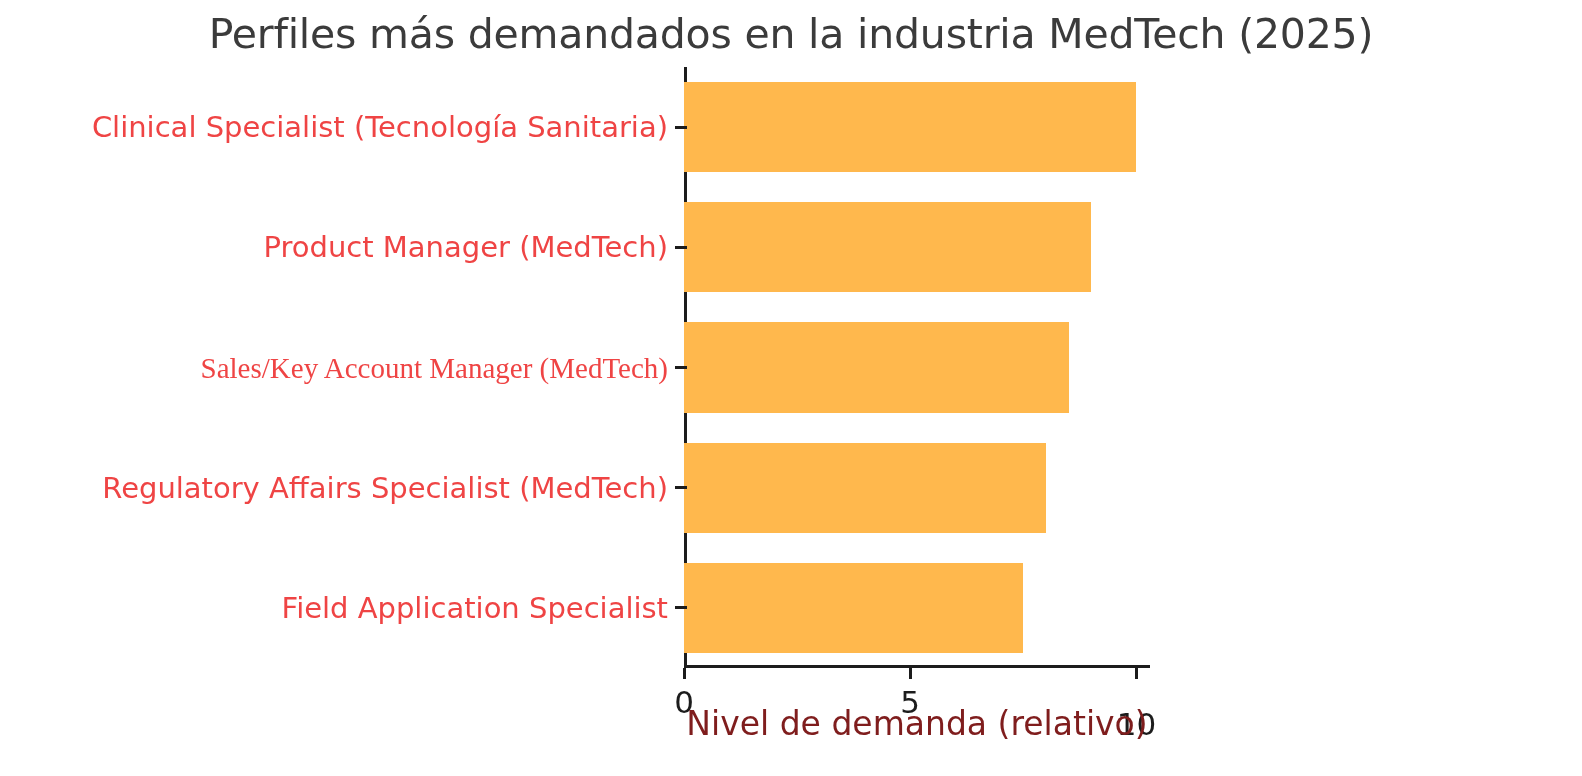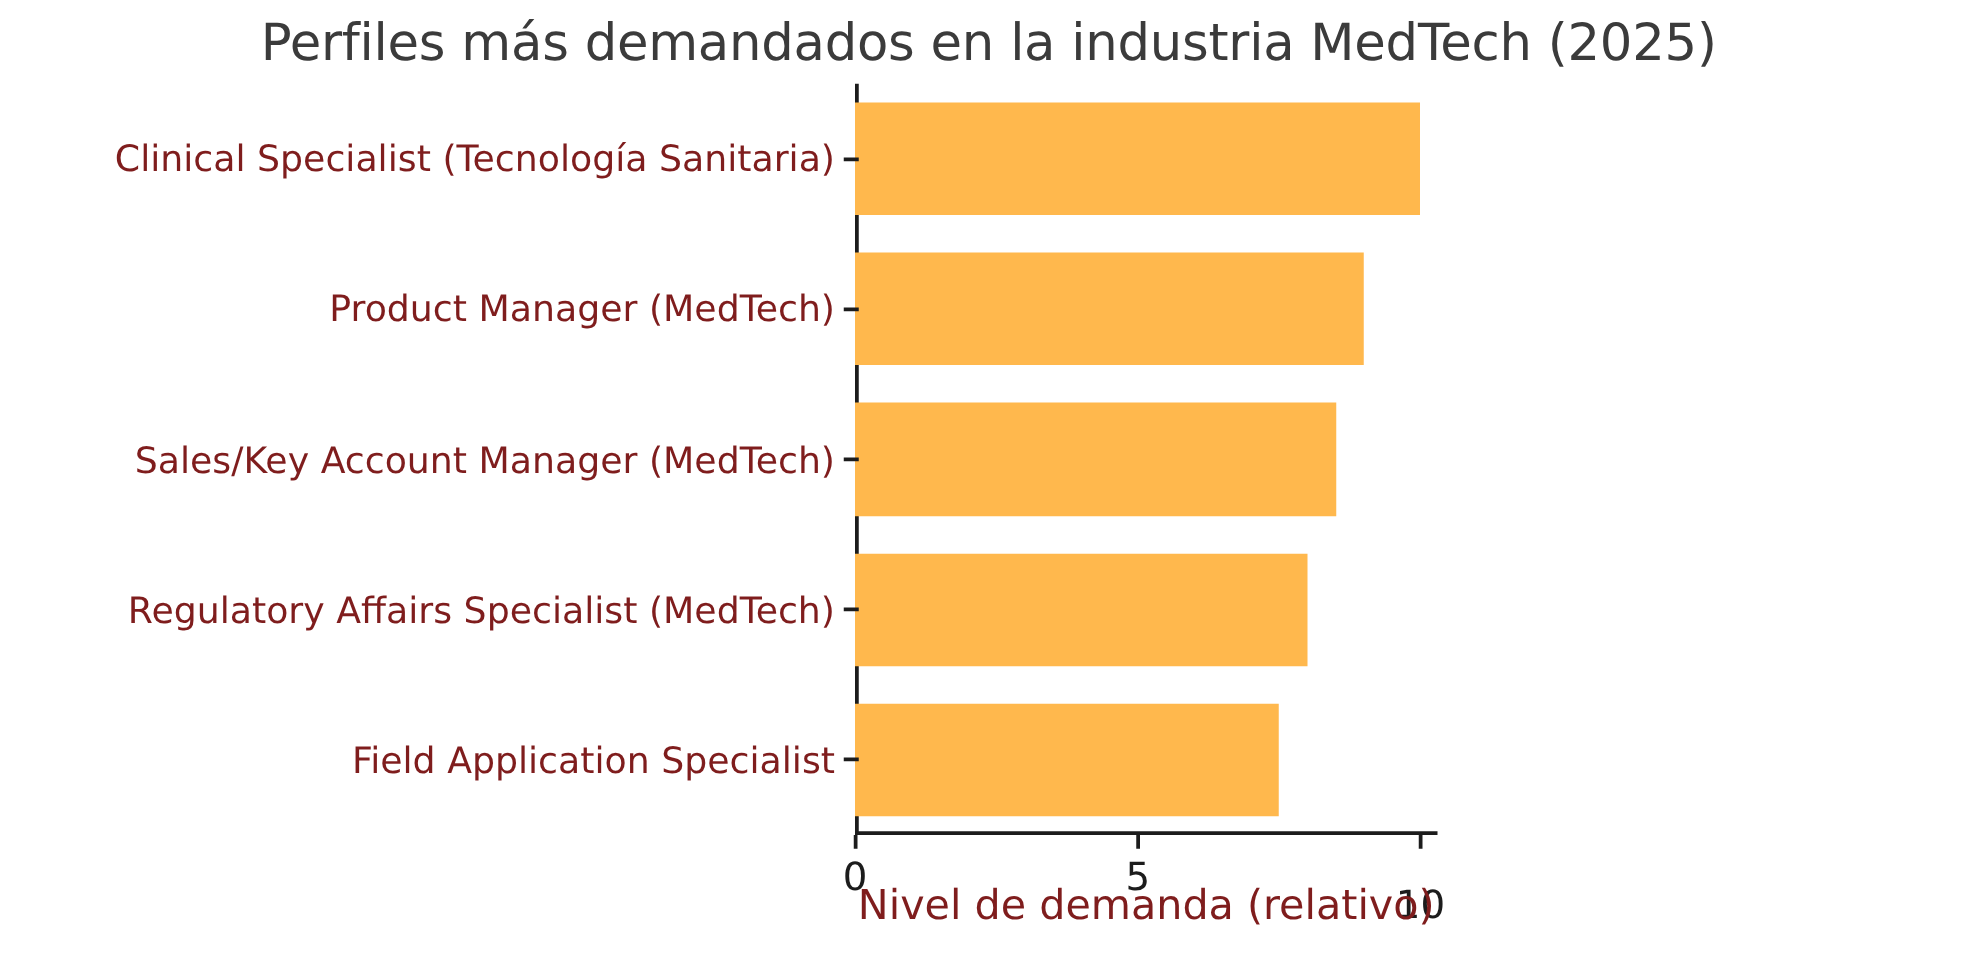--- a/index.html
+++ b/index.html
@@ -118,36 +118,36 @@
     top: 67px;
     width: 676px;
     height: 601px;
   }
   .y-label {
     position: absolute;
     right: 8px;
     text-align: right;
     font-size: 29px;
     line-height: 34px;
-    color: #7f1d1d;
+    color: #ef4444;
     white-space: nowrap;
     transform: translateY(-50%);
   }
 </style>
 </head>
 <body>
 
 <div id="figure">
 
   <div id="chart-title">Perfiles más demandados en la industria MedTech (2025)</div>
 
   <div id="y-labels">
       <div class="y-label" style="top: 60.1px;">Clinical Specialist (Tecnología Sanitaria)</div>
       <div class="y-label" style="top: 180.3px; margin-left: 19px;">Product Manager (MedTech)</div>
-      <div class="y-label" style="top: 300.5px;">Sales/Key Account Manager (MedTech)</div>
+      <div class="y-label" style="top: 300.5px; font-family: Liberation Serif, serif;">Sales/Key Account Manager (MedTech)</div>
       <div class="y-label" style="top: 540.9px;">Field Application Specialist</div>
       <div class="y-label" style="top: 420.7px;">Regulatory Affairs Specialist (MedTech)</div>
     </div>
 
   <div id="plot-area">
     <div id="y-axis-spine"></div>
     <div id="x-axis-spine"></div>
     <div id="bars">
         <div class="bar" style="top: 15.025px; height: 90.15px; width: 452.427px; background: rgb(255, 184, 77);"></div>
         <div class="bar" style="top: 135.225px; height: 90.15px; width: 407.184px; background: rgb(255, 184, 77);"></div>

